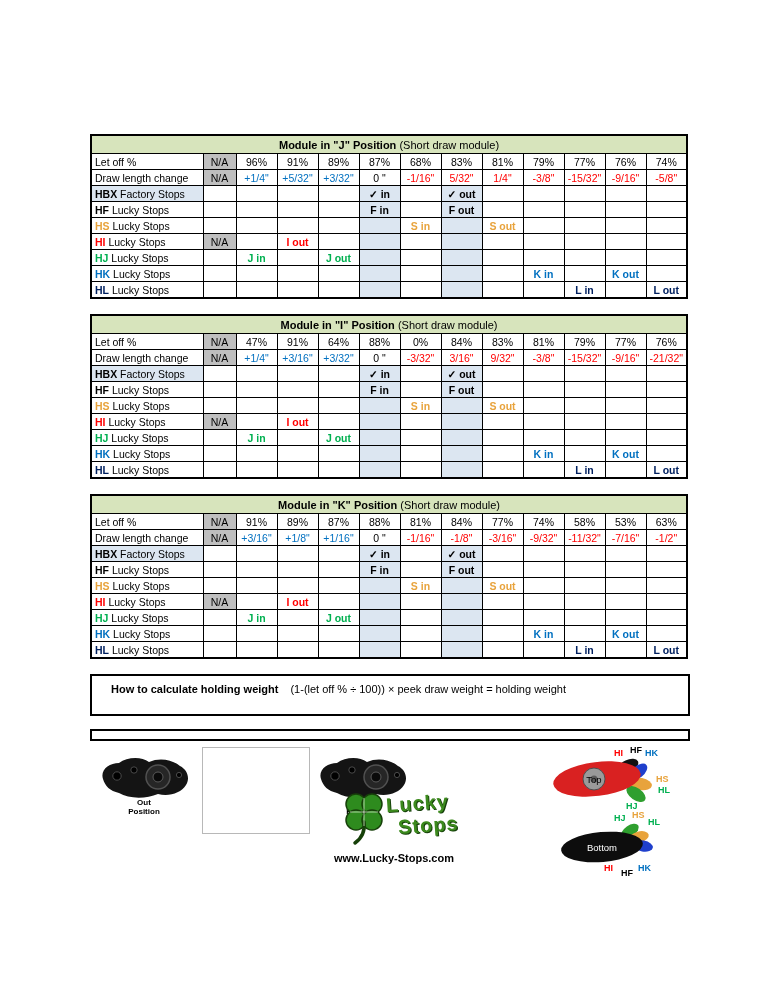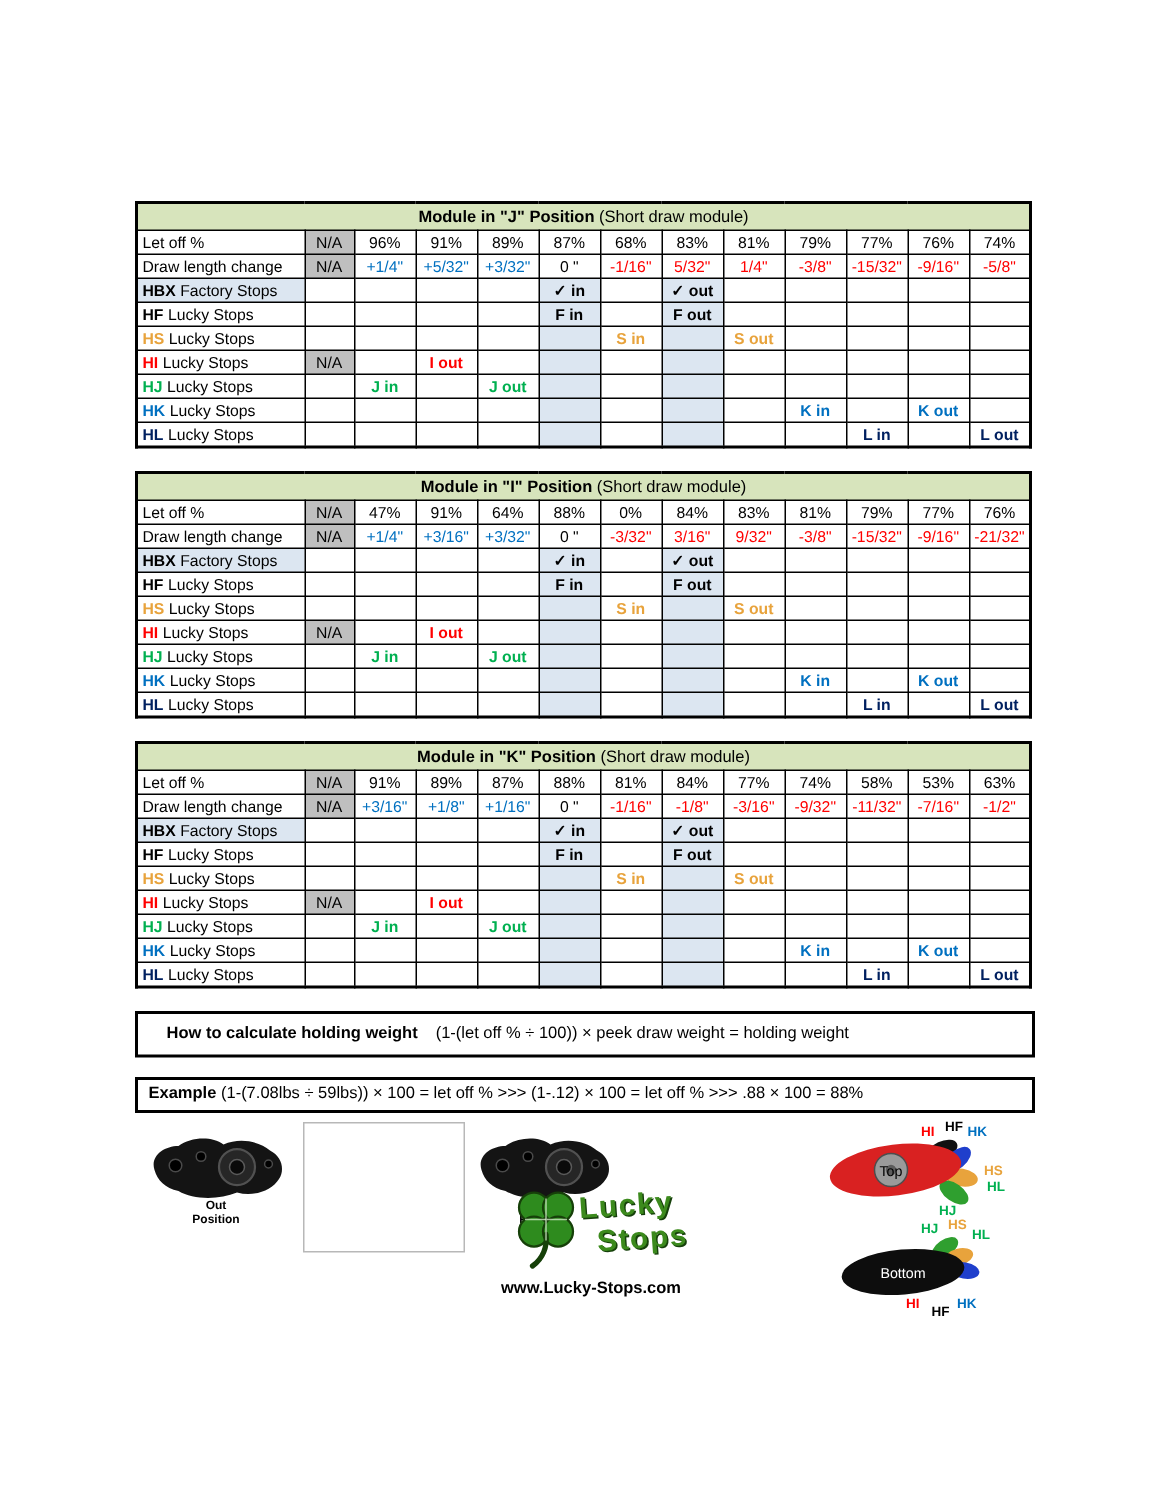--- a/index.html
+++ b/index.html
@@ -6,21 +6,21 @@
   body{width:773px;height:1000px;background:#ffffff;font-family:"Liberation Sans",sans-serif;position:relative;overflow:hidden;color:#000;}
   #content{position:absolute;left:90px;top:134px;width:596px;}
   table.mod{border-collapse:collapse;table-layout:fixed;width:596px;border:2px solid #000;margin-bottom:15px;}
   table.mod td{border:1px solid #000;height:15px;line-height:14px;font-size:10.5px;text-align:center;padding:0 1px;overflow:hidden;white-space:nowrap;color:#000;}
   table.mod td.title{font-size:11px;height:17px;}
   table.mod td.rowlabel{text-align:left;padding-left:3px;}
   .bold{font-weight:bold;}
   .box{border:2px solid #000;width:596px;font-size:11px;}
   .box .line{padding:0 7px;white-space:nowrap;overflow:hidden;}
   .box-holding{padding:7px 0 8px;margin-bottom:13px;}
-  .box-holding .line1{padding-left:19px;}
+  .box-holding .line1{margin-bottom:11px;padding-left:19px;}
   .box-letoff{padding:3px 0 5px;}
   .box-letoff .line1{margin-bottom:2px;}
   .formula{margin-left:12px;}
   #footer{position:relative;width:612px;height:152px;margin-top:5px;}
   .abs{position:absolute;}
   .pos-label{position:absolute;font-size:8px;font-weight:bold;text-align:center;line-height:9px;width:70px;}
   #white-box{position:absolute;left:112px;top:1px;width:106px;height:85px;border:1px solid #b8b8b8;background:#fff;}
   .logo-word{position:absolute;font-weight:bold;font-size:20px;color:#3c8a1d;text-shadow:1px 1px 0 #16400b;transform:rotate(-4deg);letter-spacing:1px;}
   #website{position:absolute;left:216px;top:106px;width:176px;text-align:center;font-size:11px;font-weight:bold;}
   .tag{font-size:9px;font-weight:bold;}
@@ -504,23 +504,20 @@
       </table>
     </div>
 
   <div class="box box-holding">
     <div class="line line1">
       <span class="bold">How to calculate holding weight</span><span class="formula">(1-(let off % ÷ 100)) × peek draw weight = holding weight</span>
     </div>
   </div>
 
   <div class="box box-letoff">
-    <div class="line">
-      <span class="bold">Example</span><span> (1-(7.08lbs ÷ 59lbs)) × 100 = let off % &gt;&gt;&gt; (1-.12) × 100 = let off % &gt;&gt;&gt; .88 × 100 = 88%</span>
-    </div>
   </div>
 
   <div id="footer">
 
     <svg class="abs" style="left:6px;top:8px" width="96" height="44" viewBox="0 0 96 44">
       <path d="M7,25 C4,16 13,9 23,9 C31,3 45,2 53,8 C64,3 77,6 84,12 C92,16 94,25 90,31 C85,39 73,43 62,40 C50,45 33,45 23,39 C14,37 9,32 7,25 Z" fill="#141414"></path>
       <circle cx="62" cy="23" r="12" fill="#262626" stroke="#515151" stroke-width="1.5"></circle>
       <circle cx="62" cy="23" r="5" fill="#0a0a0a" stroke="#5a5a5a"></circle>
       <circle cx="21" cy="22" r="4.2" fill="#000" stroke="#4a4a4a"></circle>
       <circle cx="38" cy="16" r="3.2" fill="#000" stroke="#4a4a4a"></circle>

